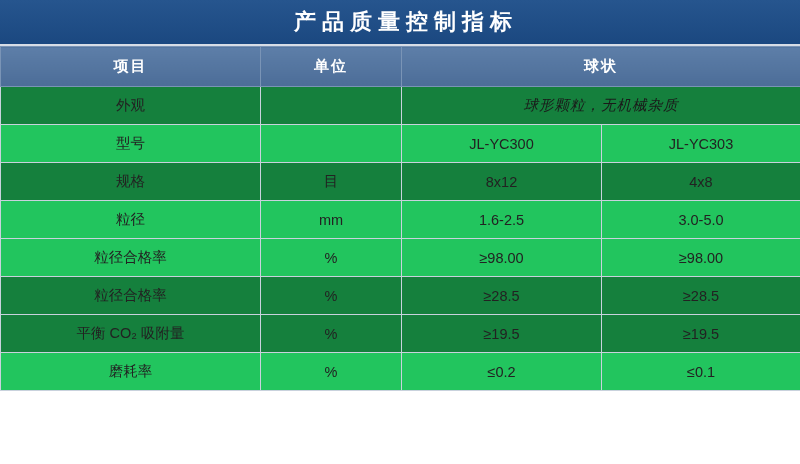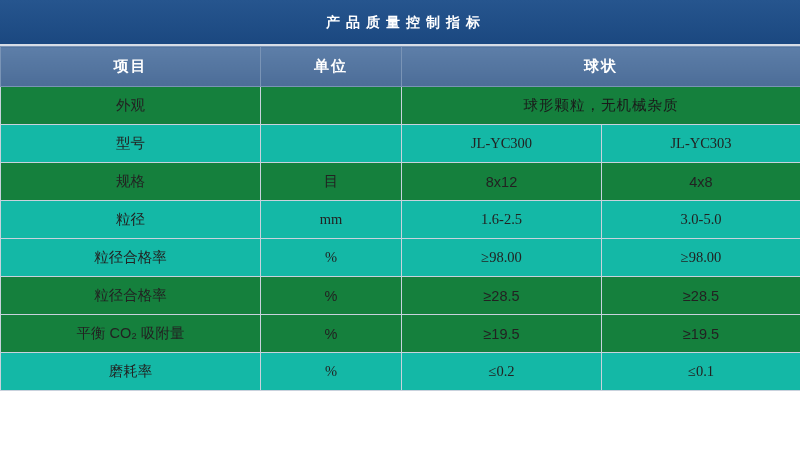--- a/index.html
+++ b/index.html
@@ -27,21 +27,21 @@
     flex: 0 0 44px;
     display: flex;
     align-items: center;
     justify-content: center;
     background: #1f4e87;
     background: linear-gradient(180deg, #26558e 0%, #1b4880 100%);
     border-bottom: 2px solid #d7dde6;
   }
   .title-text {
     color: #ffffff;
-    font-size: 14px;
+    font-size: 22px;
     font-weight: bold;
     letter-spacing: 6px;
     text-align: center;
     line-height: 1;
     margin-left: 12px;
   }
   table.spec {
     width: 800px;
     border-collapse: collapse;
     table-layout: fixed;
@@ -64,27 +64,28 @@
     background: #52749f;
     background: linear-gradient(180deg, #5d7ea8 0%, #4c6d98 100%);
     color: #ffffff;
     font-weight: bold;
     font-size: 15px;
     height: 40px;
     border-color: #7a94b6;
     letter-spacing: 2px;
   }
   tr.row-odd td { background: #15803d; }
-  tr.row-even td { background: #14b8a6; font-family: Liberation Serif, serif; }
+  tr.row-even td { background: #22c55e; }
   td.cell-item { font-size: 14.5px; color: #222; }
   td.cell-unit { font-size: 14px; color: #222; }
   td.cell-val { font-size: 14.5px; color: #222; }
   td.cell-span {
     font-size: 14.5px;
     letter-spacing: 1px;
+    font-style: italic;
   }
 </style>
 </head>
 <body>
 
 <div class="sheet">
 
   <div class="title-bar">
     <div class="title-text">产品质量控制指标</div>
   </div>

